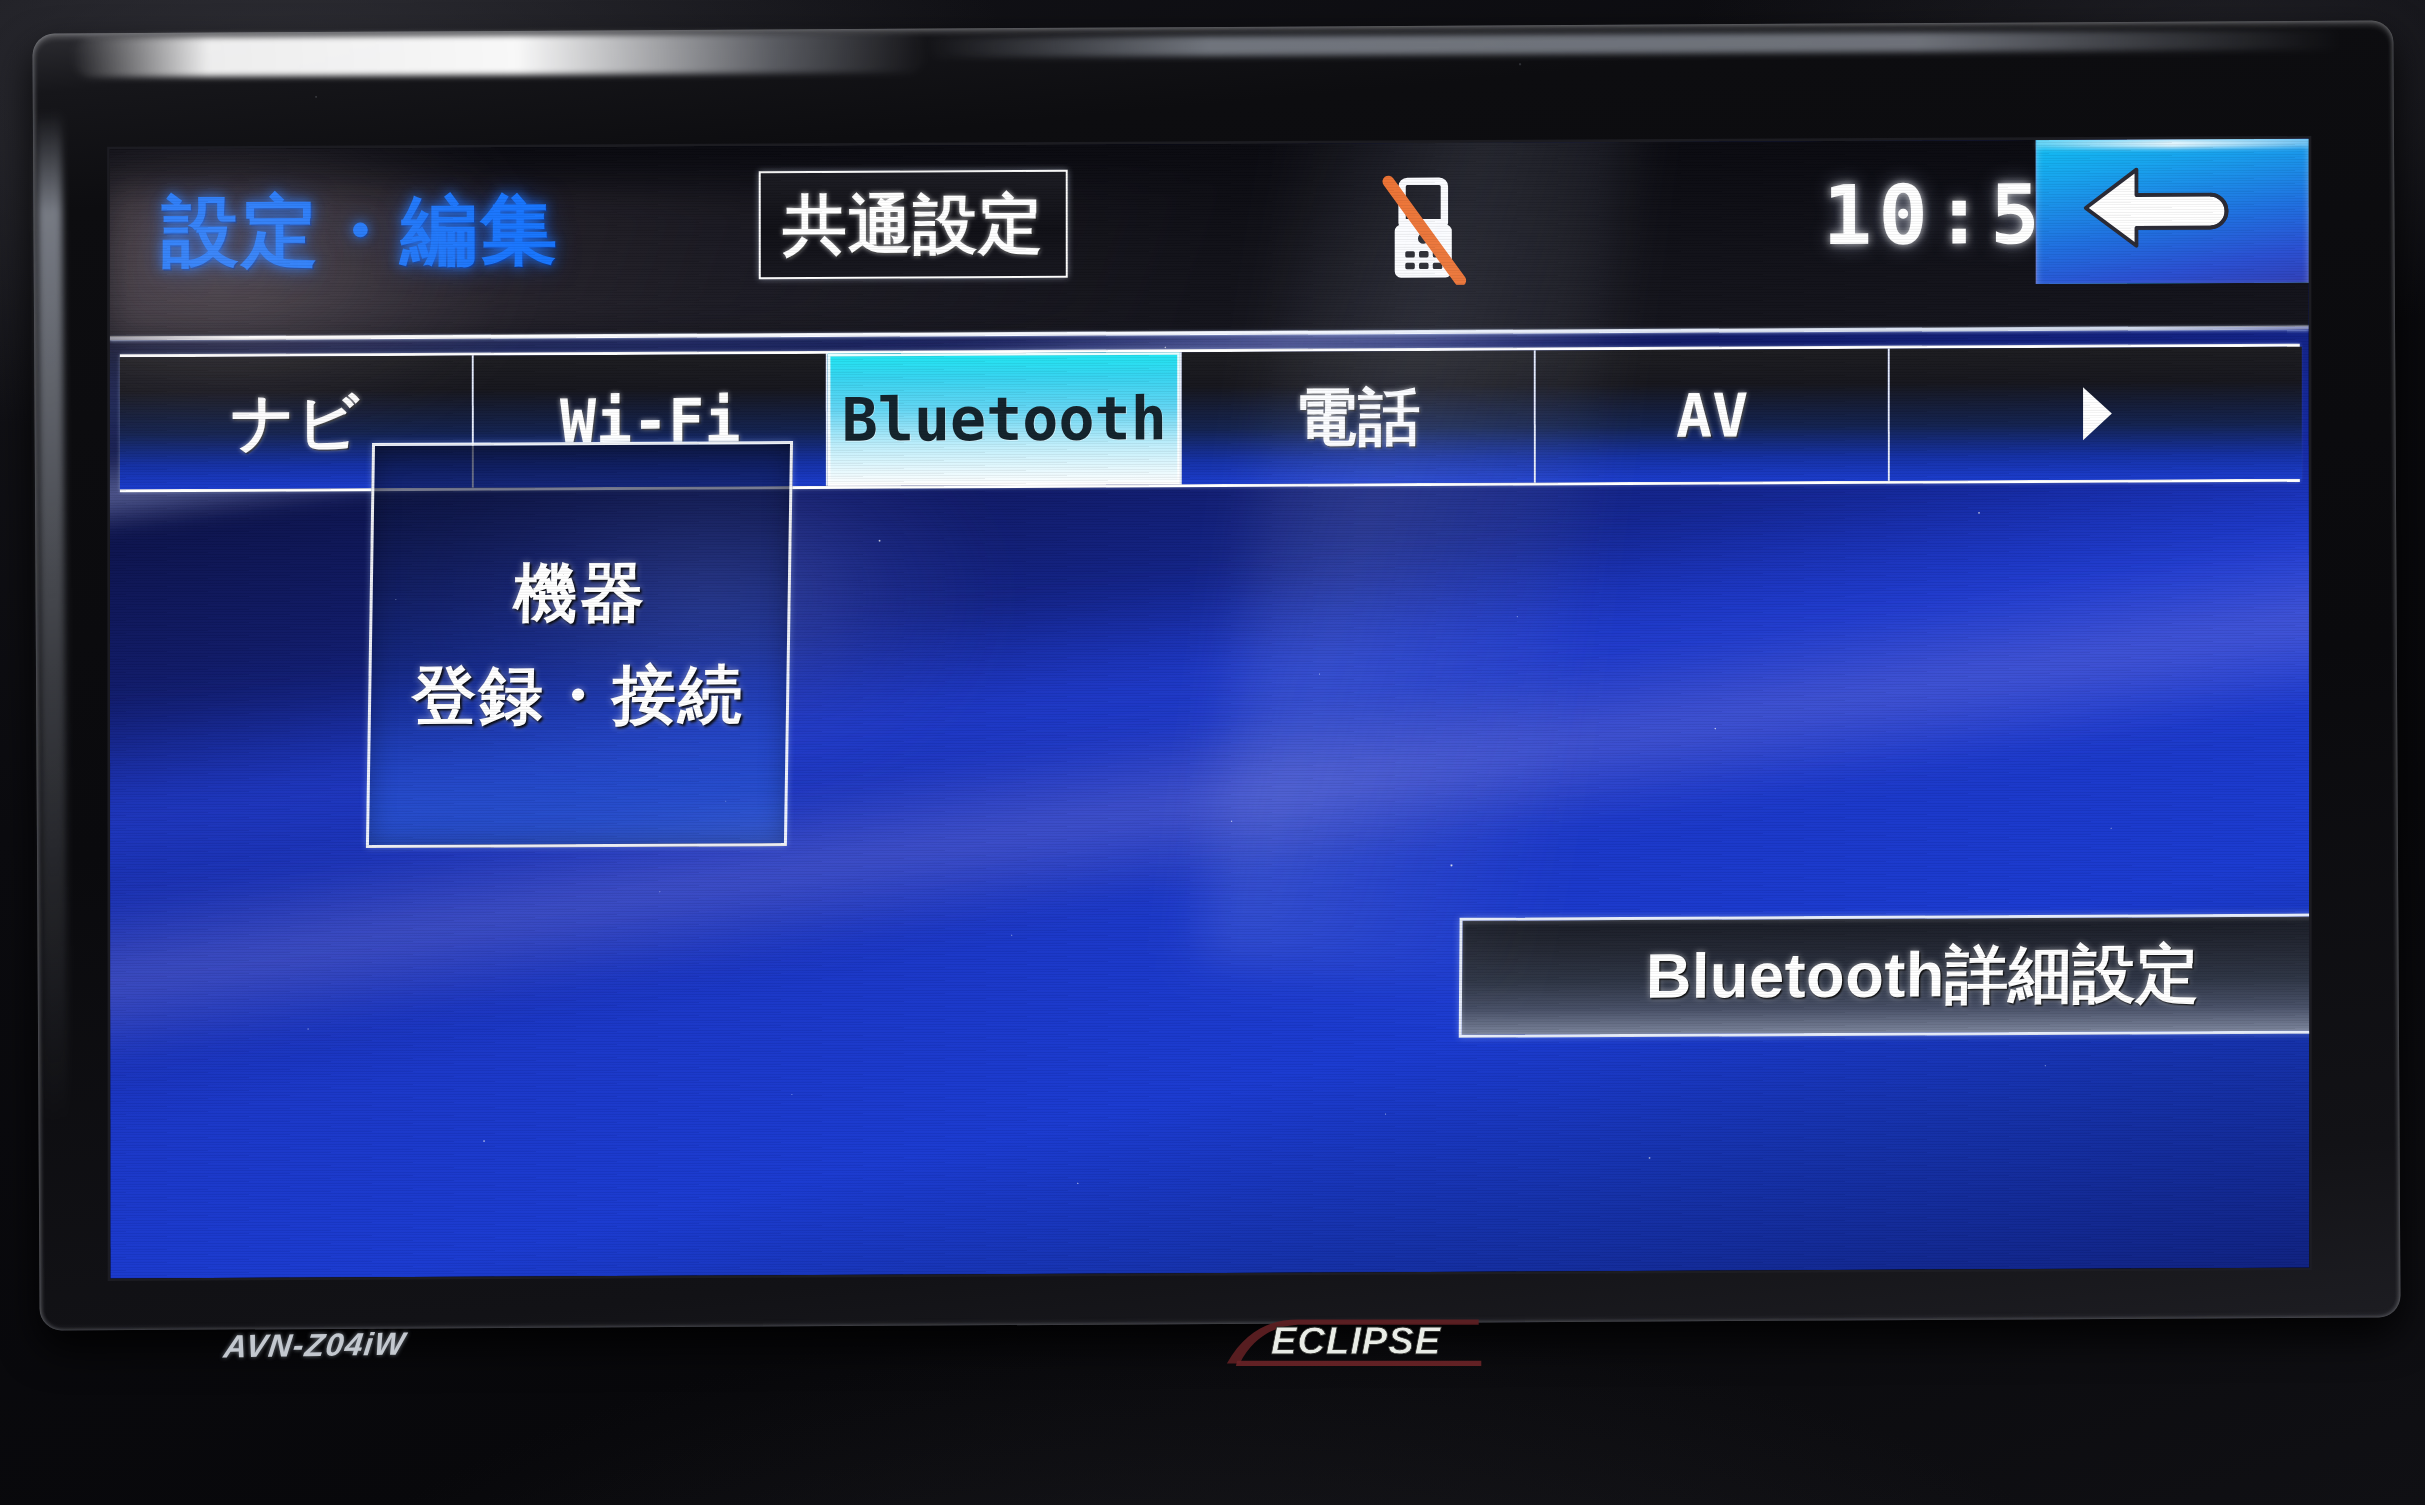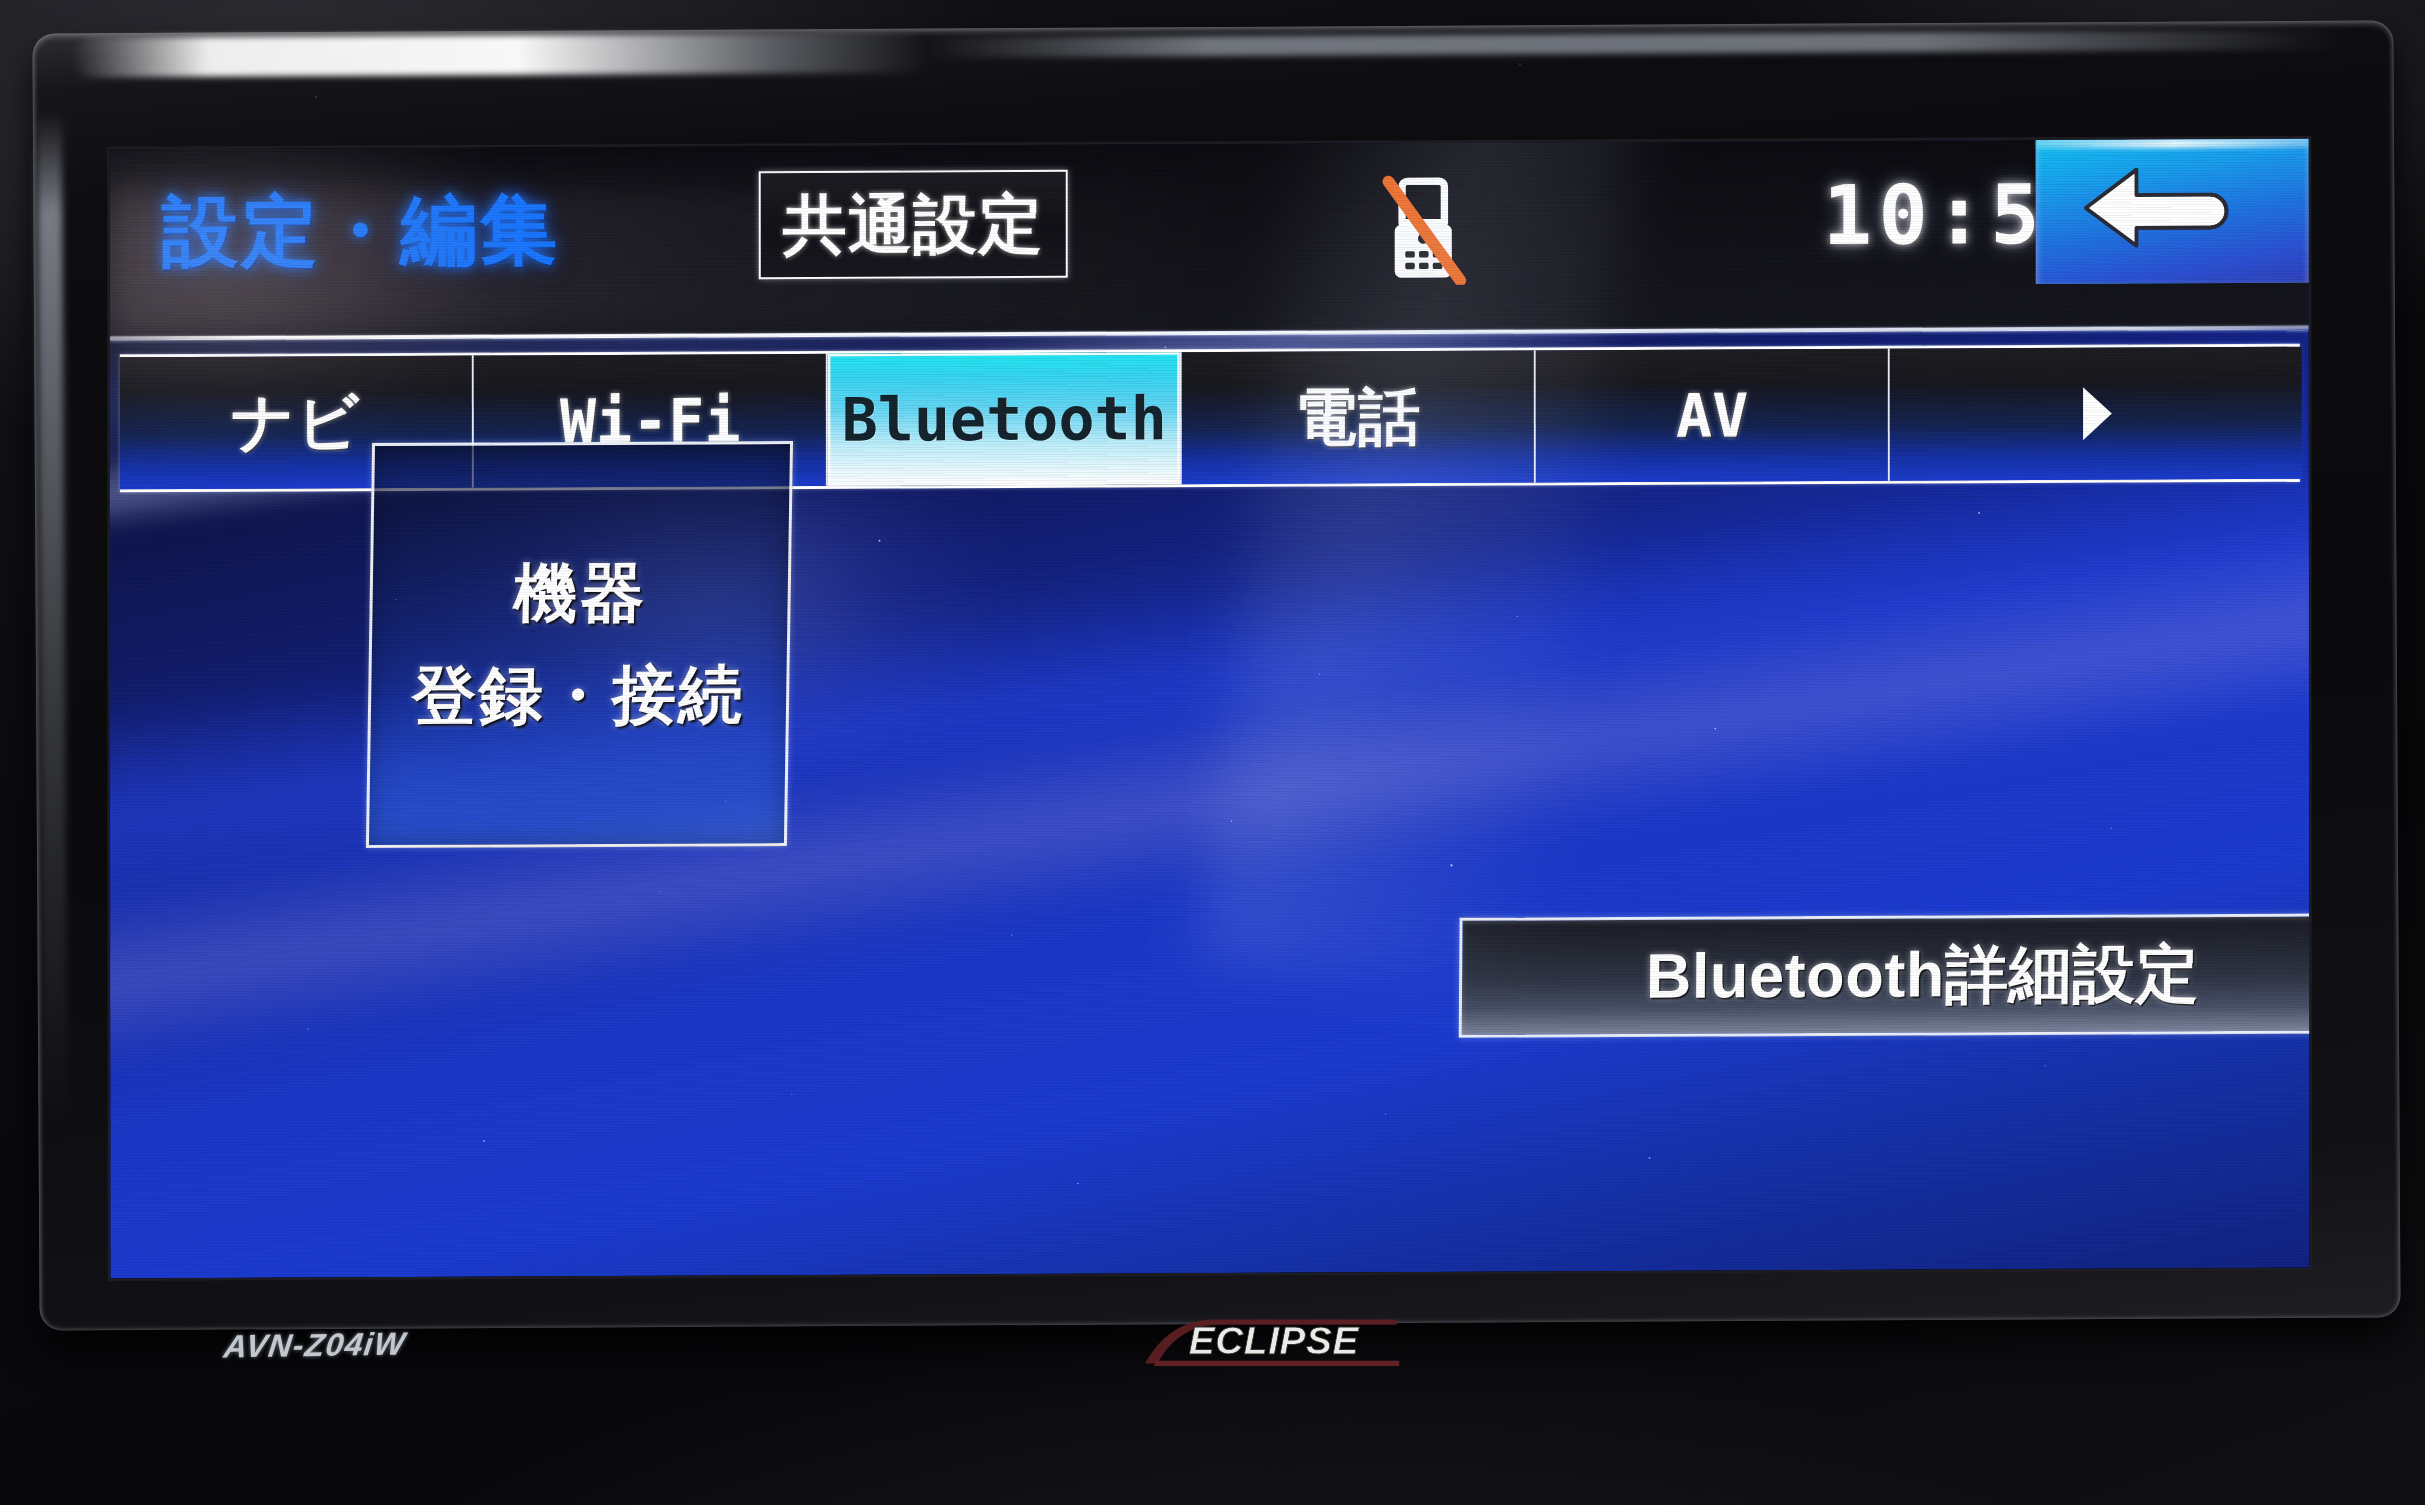--- a/index.html
+++ b/index.html
@@ -379,21 +379,21 @@
     font-size: 32px;
     font-weight: bold;
     font-style: italic;
     letter-spacing: 1.3px;
     color: #c3c8cf;
     text-shadow: 0 0 4.5px rgba(210,220,235,0.55), 0.6px 1.3px 1.3px rgba(0,0,0,0.9);
     transform: rotate(-0.9deg) skewX(-8deg);
   }
   #brand-logo {
     position: absolute;
-    left: 1138px; top: 1313px;
+    left: 1220px; top: 1313px;
     width: 272px; height: 62px;
   }
   #brand-logo svg { width: 100%; height: 100%; display: block; }
 
   
   #dust {
     position: absolute; inset: 0;
     pointer-events: none;
     background-image:
       radial-gradient(1.3px 1.3px at 18% 91%, rgba(215,220,230,0.45), transparent),

